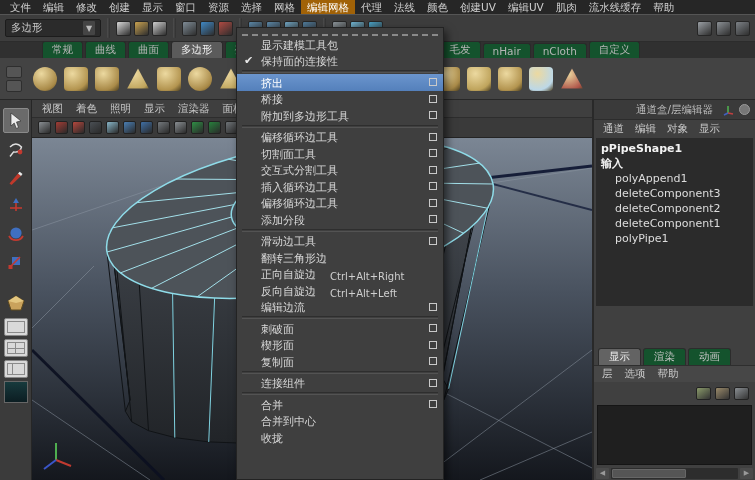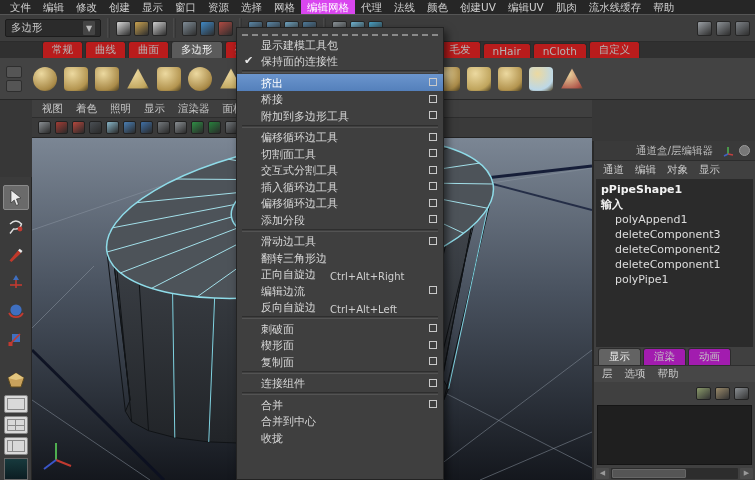--- a/index.html
+++ b/index.html
@@ -6,45 +6,45 @@
   html,body { width:755px; height:480px; overflow:hidden; }
   body {
     font-family:"DejaVu Sans",sans-serif;
     font-size:11px; color:#cccccc;
     background:#373737; position:relative;
   }
 
   
   .menubar { height:14px; background:#262626; display:flex; align-items:center; padding:0 4px; }
   .menubar .mb-item { padding:0 6px; font-size:10.5px; color:#cfcfcf; line-height:14px; white-space:nowrap; cursor:default; }
-  .menubar .mb-item.active { background:#d946ef; color:#ffffff; }
+  .menubar .mb-item.active { background:#a16207; color:#ffffff; }
 
   
   .statusline { height:28px; background:#3d3d3d; border-top:1px solid #555; border-bottom:1px solid #2c2c2c;
                 display:flex; align-items:center; padding:0 5px; gap:3px; }
   .menuset { width:96px; height:18px; background:#2b2b2b; border:1px solid #1c1c1c; border-radius:2px;
              display:flex; align-items:center; justify-content:space-between; padding:0 5px; color:#c8c8c8; font-size:10.5px; }
   .menuset .arrowbox { width:12px; height:14px; background:#454545; display:flex; align-items:center; justify-content:center;
              font-size:8px; color:#bbb; border-radius:1px; }
   .sl-sep { width:3px; height:20px; background:linear-gradient(90deg,#4f4f4f,#2f2f2f); border-radius:1px; margin:0 3px; }
   .sicon { width:15px; height:15px; border-radius:2px; }
   .sl-right { margin-left:auto; display:flex; gap:4px; }
 
   
   .shelf-tabs { height:16px; background:#303030; display:flex; align-items:flex-end; padding-left:42px; gap:2px; }
-  .shelf-tab { padding:1px 9px 1px 9px; background:#b91c1c; color:#b5b5b5; font-size:10.5px;
+  .shelf-tab { padding:1px 9px 1px 9px; background:#14532d; color:#b5b5b5; font-size:10.5px;
                border-radius:3px 3px 0 0; border:1px solid #2a2a2a; border-bottom:none; white-space:nowrap; }
   .shelf-tab.active { background:#5b5b5b; color:#efefef; }
   .shelf { height:42px; background:#434343; border-bottom:1px solid #272727; display:flex; align-items:center; padding:0 6px; gap:7px; }
   .shelf-switch { display:flex; flex-direction:column; gap:2px; margin-right:4px; }
   .shelf-switch div { width:16px; height:12px; background:#555; border:1px solid #2e2e2e; border-radius:2px; }
   .shicon { width:24px; height:24px; flex:0 0 auto; }
 
   
-  .main { display:flex; height:380px;align-items:flex-end; }
+  .main { display:flex; height:380px; }
 
   .toolbox { width:32px; background:#3b3b3b; border-right:1px solid #262626; display:flex; flex-direction:column;
              align-items:center; padding-top:8px; gap:3px; }
   .tool { width:26px; height:25px; display:flex; align-items:center; justify-content:center; border-radius:2px; }
   .tool.active { background:#6a6a6a; border:1px solid #8a8a8a; }
   .tool.gap { margin-top:14px; }
   .tool svg { display:block; }
   .layoutbtn { width:24px; height:18px; background:#d9d9d9; border:1px solid #888; border-radius:2px; position:relative; }
   .persp-thumb { width:24px; height:22px; background:linear-gradient(180deg,#173a3d,#0c1d22); border:1px solid #666; }
 
@@ -62,21 +62,21 @@
                justify-content:center; color:#bdbdbd; font-size:10.5px; position:relative; }
   .cb-header .hicons { position:absolute; right:4px; top:3px; display:flex; gap:3px; }
   .cb-menus { height:18px; display:flex; gap:11px; align-items:center; padding:0 9px; color:#c9c9c9; font-size:10.5px; }
   .cb-list { height:168px; background:#2b2b2b; margin:0 2px; padding:3px 5px; overflow:hidden; }
   .cb-row { height:15px; line-height:15px; color:#dddddd; font-size:11px; white-space:nowrap; }
   .cb-row.bold { font-weight:bold; color:#f2f2f2; }
   .cb-row.ind { padding-left:14px; }
   .rp-spacer { flex:1; }
 
   .le-tabs { height:18px; display:flex; align-items:flex-end; gap:2px; padding:0 4px; }
-  .le-tab { padding:1px 10px; background:#a21caf; border:1px solid #2c2c2c; border-bottom:none;
+  .le-tab { padding:1px 10px; background:#14532d; border:1px solid #2c2c2c; border-bottom:none;
             border-radius:3px 3px 0 0; color:#c5c5c5; font-size:10.5px; }
   .le-tab.active { background:#636363; color:#f0f0f0; }
   .le-menus { height:17px; display:flex; gap:12px; align-items:center; padding:0 8px; color:#c9c9c9;
               background:#474747; border-top:1px solid #2e2e2e; font-size:10.5px; }
   .le-icons { height:22px; display:flex; gap:4px; align-items:center; justify-content:flex-end; padding:0 6px; }
   .le-icons div { width:15px; height:13px; border-radius:2px; }
   .le-area { height:60px; background:#1f1f1f; margin:1px 3px; border:1px solid #151515; }
   .le-scroll { height:14px; display:flex; align-items:center; padding:0 2px; gap:2px; }
   .le-scroll .sarrow { width:13px; height:11px; background:#4a4a4a; color:#999; font-size:7px;
                        display:flex; align-items:center; justify-content:center; border-radius:1px; }
@@ -472,27 +472,27 @@
         <span class="obox"></span>
       </div>
       <div class="mitem">
         <span>翻转三角形边</span>
       </div>
       <div class="mitem">
         <span>正向自旋边</span>
         <span class="shortcut">Ctrl+Alt+Right</span>
       </div>
       <div class="mitem">
-        <span>编辑边流</span>
-        <span class="obox"></span>
-      </div>
-      <div class="mitem">
         <span>反向自旋边</span>
         <span class="shortcut">Ctrl+Alt+Left</span>
       </div>
+      <div class="mitem">
+        <span>编辑边流</span>
+        <span class="obox"></span>
+      </div>
       <div class="msep"></div>
       <div class="mitem">
         <span>刺破面</span>
         <span class="obox"></span>
       </div>
       <div class="mitem">
         <span>楔形面</span>
         <span class="obox"></span>
       </div>
       <div class="mitem">

